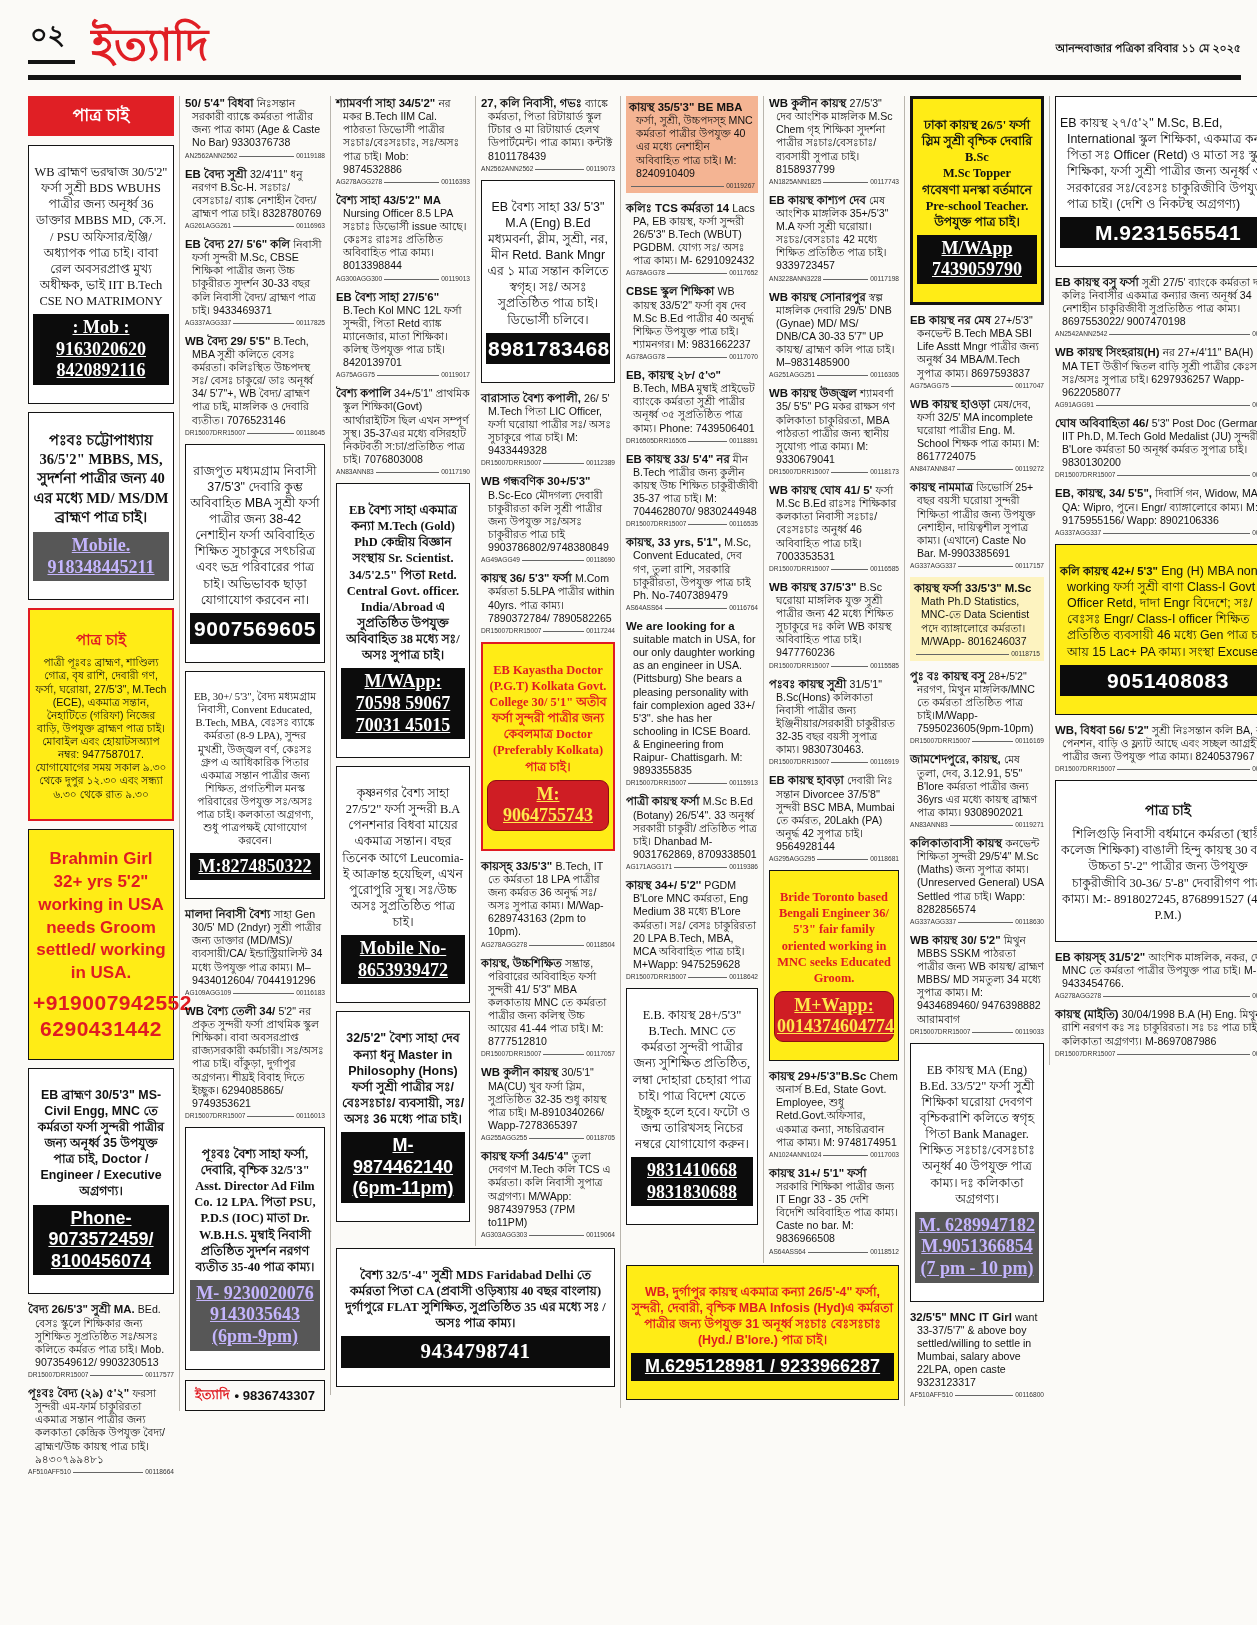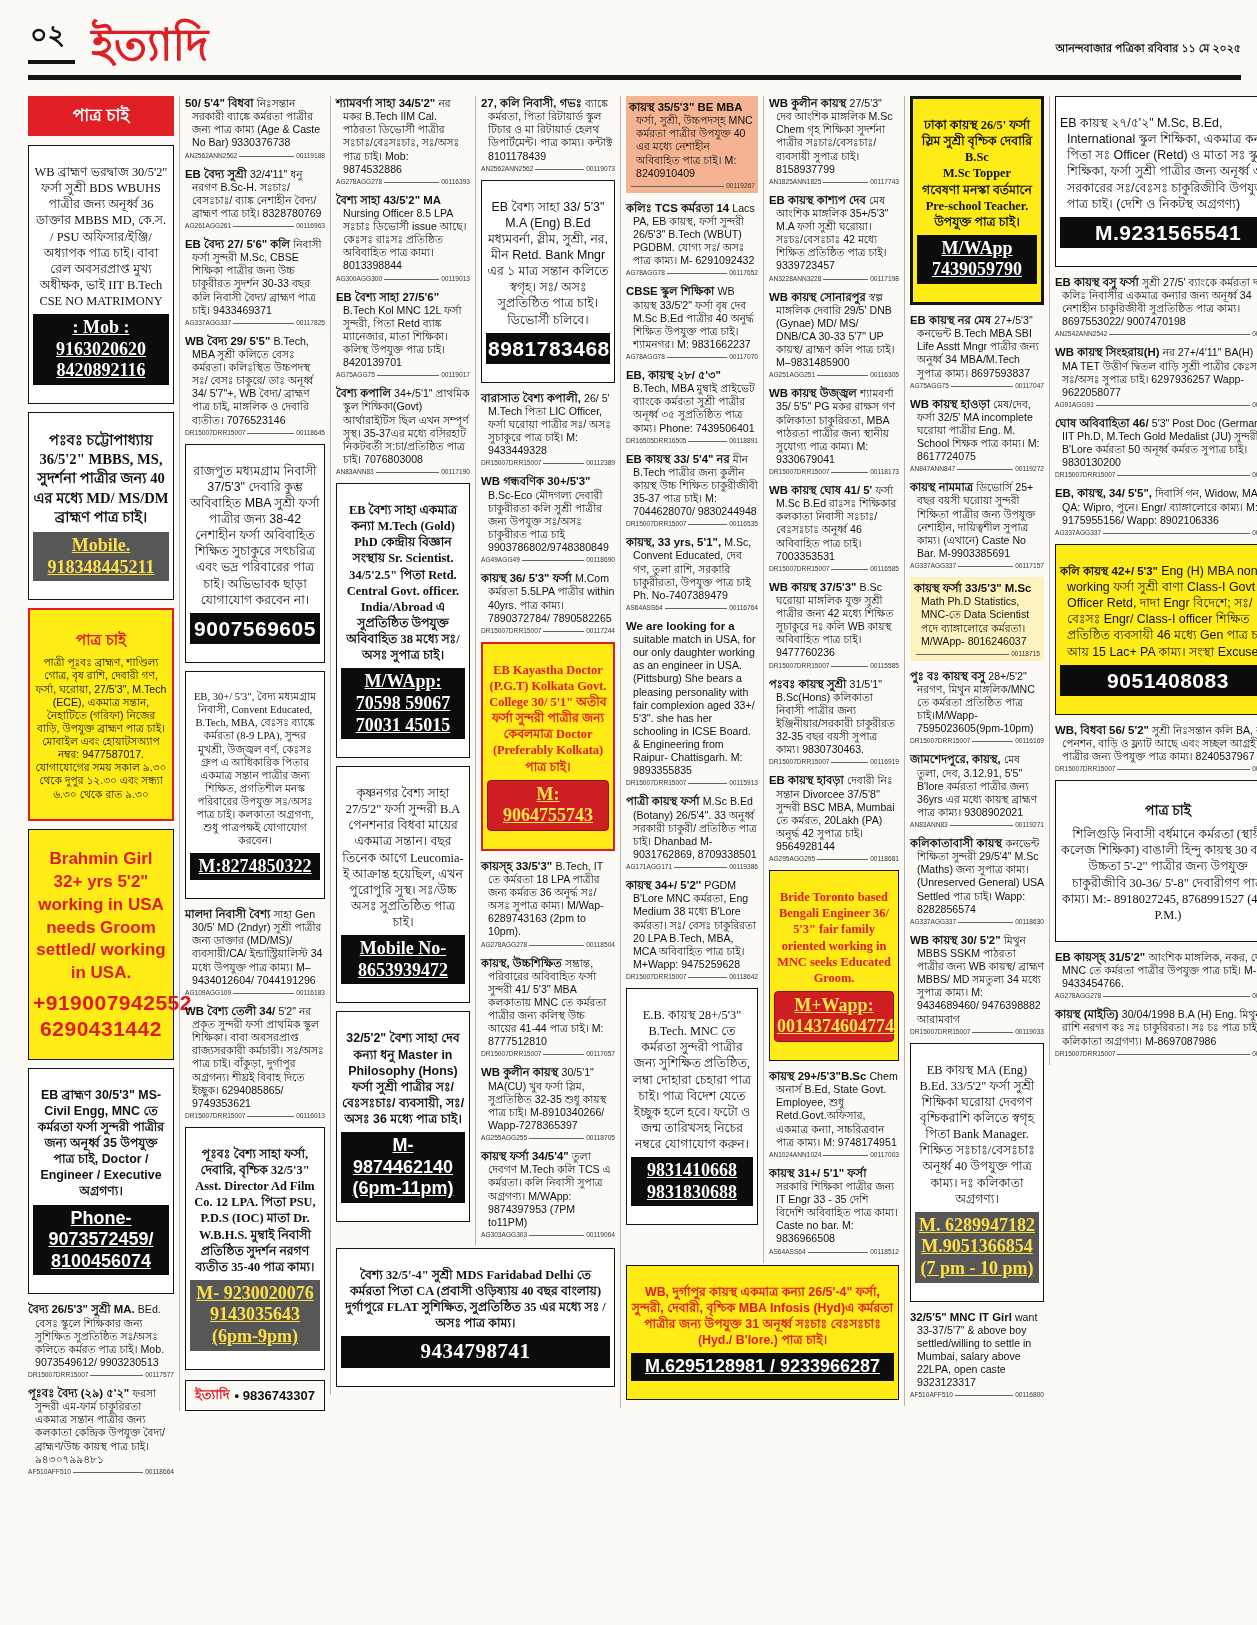--- a/index.html
+++ b/index.html
@@ -42,22 +42,22 @@
   .pale{background:#fdf3c0;padding:4px;}
   .peach{background:#f4b493;padding:4px 3px;}
   .red-border{border-color:#e01b22;border-width:2.2px;}
   .thick-border{border-width:3.4px;}
   .ad-header{font-weight:bold;text-align:center;margin-bottom:3px;font-size:13px;}
   .ad-header.red-center{color:#e01b22;font-size:15px;}
   .ad-header.plain-bold{font-size:14px;}
   .phone{margin-top:5px;text-align:center;font-weight:bold;padding:3px 2px;}
   .phone .pl{font-size:13px;line-height:1.2;}
   .phone.black{background:#0c0c0c;color:#fff;}
-  .phone.gray{background:#575757;color:#fde047;}
-  .phone.ry{background:#cf1d24;color:#ffe94a;border-radius:4px;border:1.5px solid #8c0e12;}
+  .phone.gray{background:#575757;color:#c4b5fd;}
+  .phone.ry{background:#cf1d24;color:#ffe94a;border-radius:9px;border:1.5px solid #8c0e12;}
   .phone.redtext{color:#e01b22;background:transparent;padding:0;}
   .phone.lg .pl{font-size:18px;text-decoration:underline;}
   .phone.xl .pl{font-size:21px;letter-spacing:.5px;}
   .ref{display:flex;align-items:flex-end;font-size:6.6px;color:#333;margin-top:2px;}
   .ref .dots{flex:1;border-bottom:1px solid #666;margin:0 2px 2px 2px;}
   .banner{background:#e01f25;color:#fff;text-align:center;font-weight:bold;
           font-size:17px;padding:6px 0;margin-bottom:9px;}
   .brand-strip{border:1.6px solid #141414;display:flex;gap:5px;justify-content:center;
           align-items:center;padding:4px 2px;font-weight:bold;font-size:13px;margin-top:2px;}
   .brand-strip .brand{color:#e01b22;}

